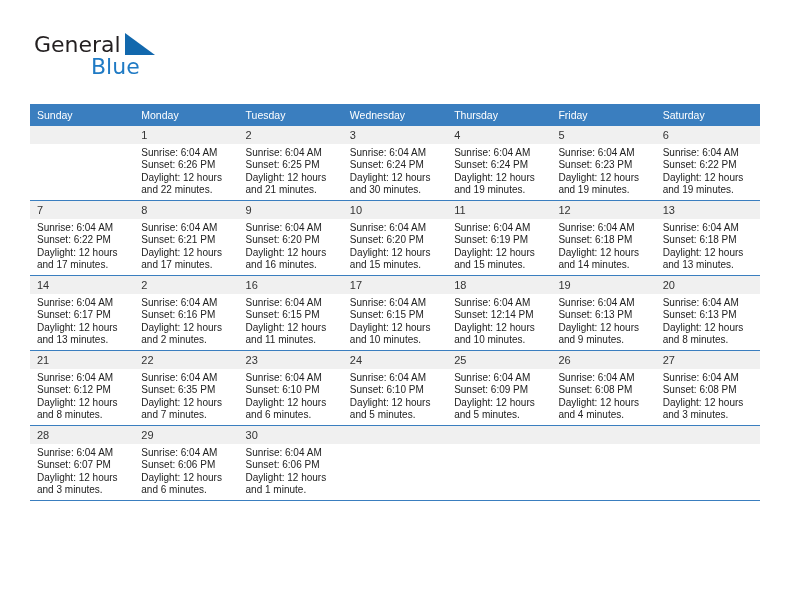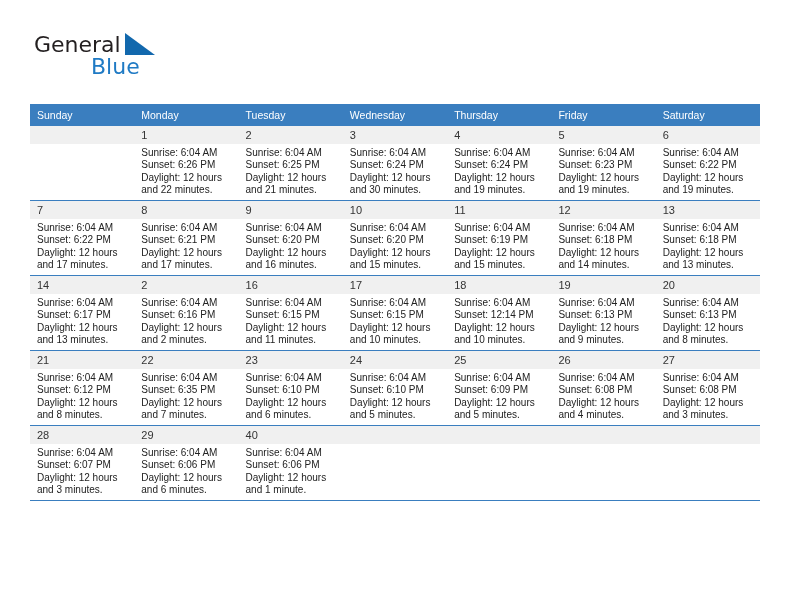--- a/index.html
+++ b/index.html
@@ -494,21 +494,21 @@
               <div class="cell-lines">
                 <div>Sunrise: 6:04 AM</div>
                 <div>Sunset: 6:06 PM</div>
                 <div>Daylight: 12 hours</div>
                 <div>and 6 minutes.</div>
               </div>
             </div>
           </td>
           <td>
             <div class="cell-inner">
-              <div class="daynum-band">40</div>
+              <div class="daynum-band">30</div>
               <div class="cell-lines">
                 <div>Sunrise: 6:04 AM</div>
                 <div>Sunset: 6:06 PM</div>
                 <div>Daylight: 12 hours</div>
                 <div>and 1 minute.</div>
               </div>
             </div>
           </td>
           <td>
             <div class="cell-inner cell-empty">

